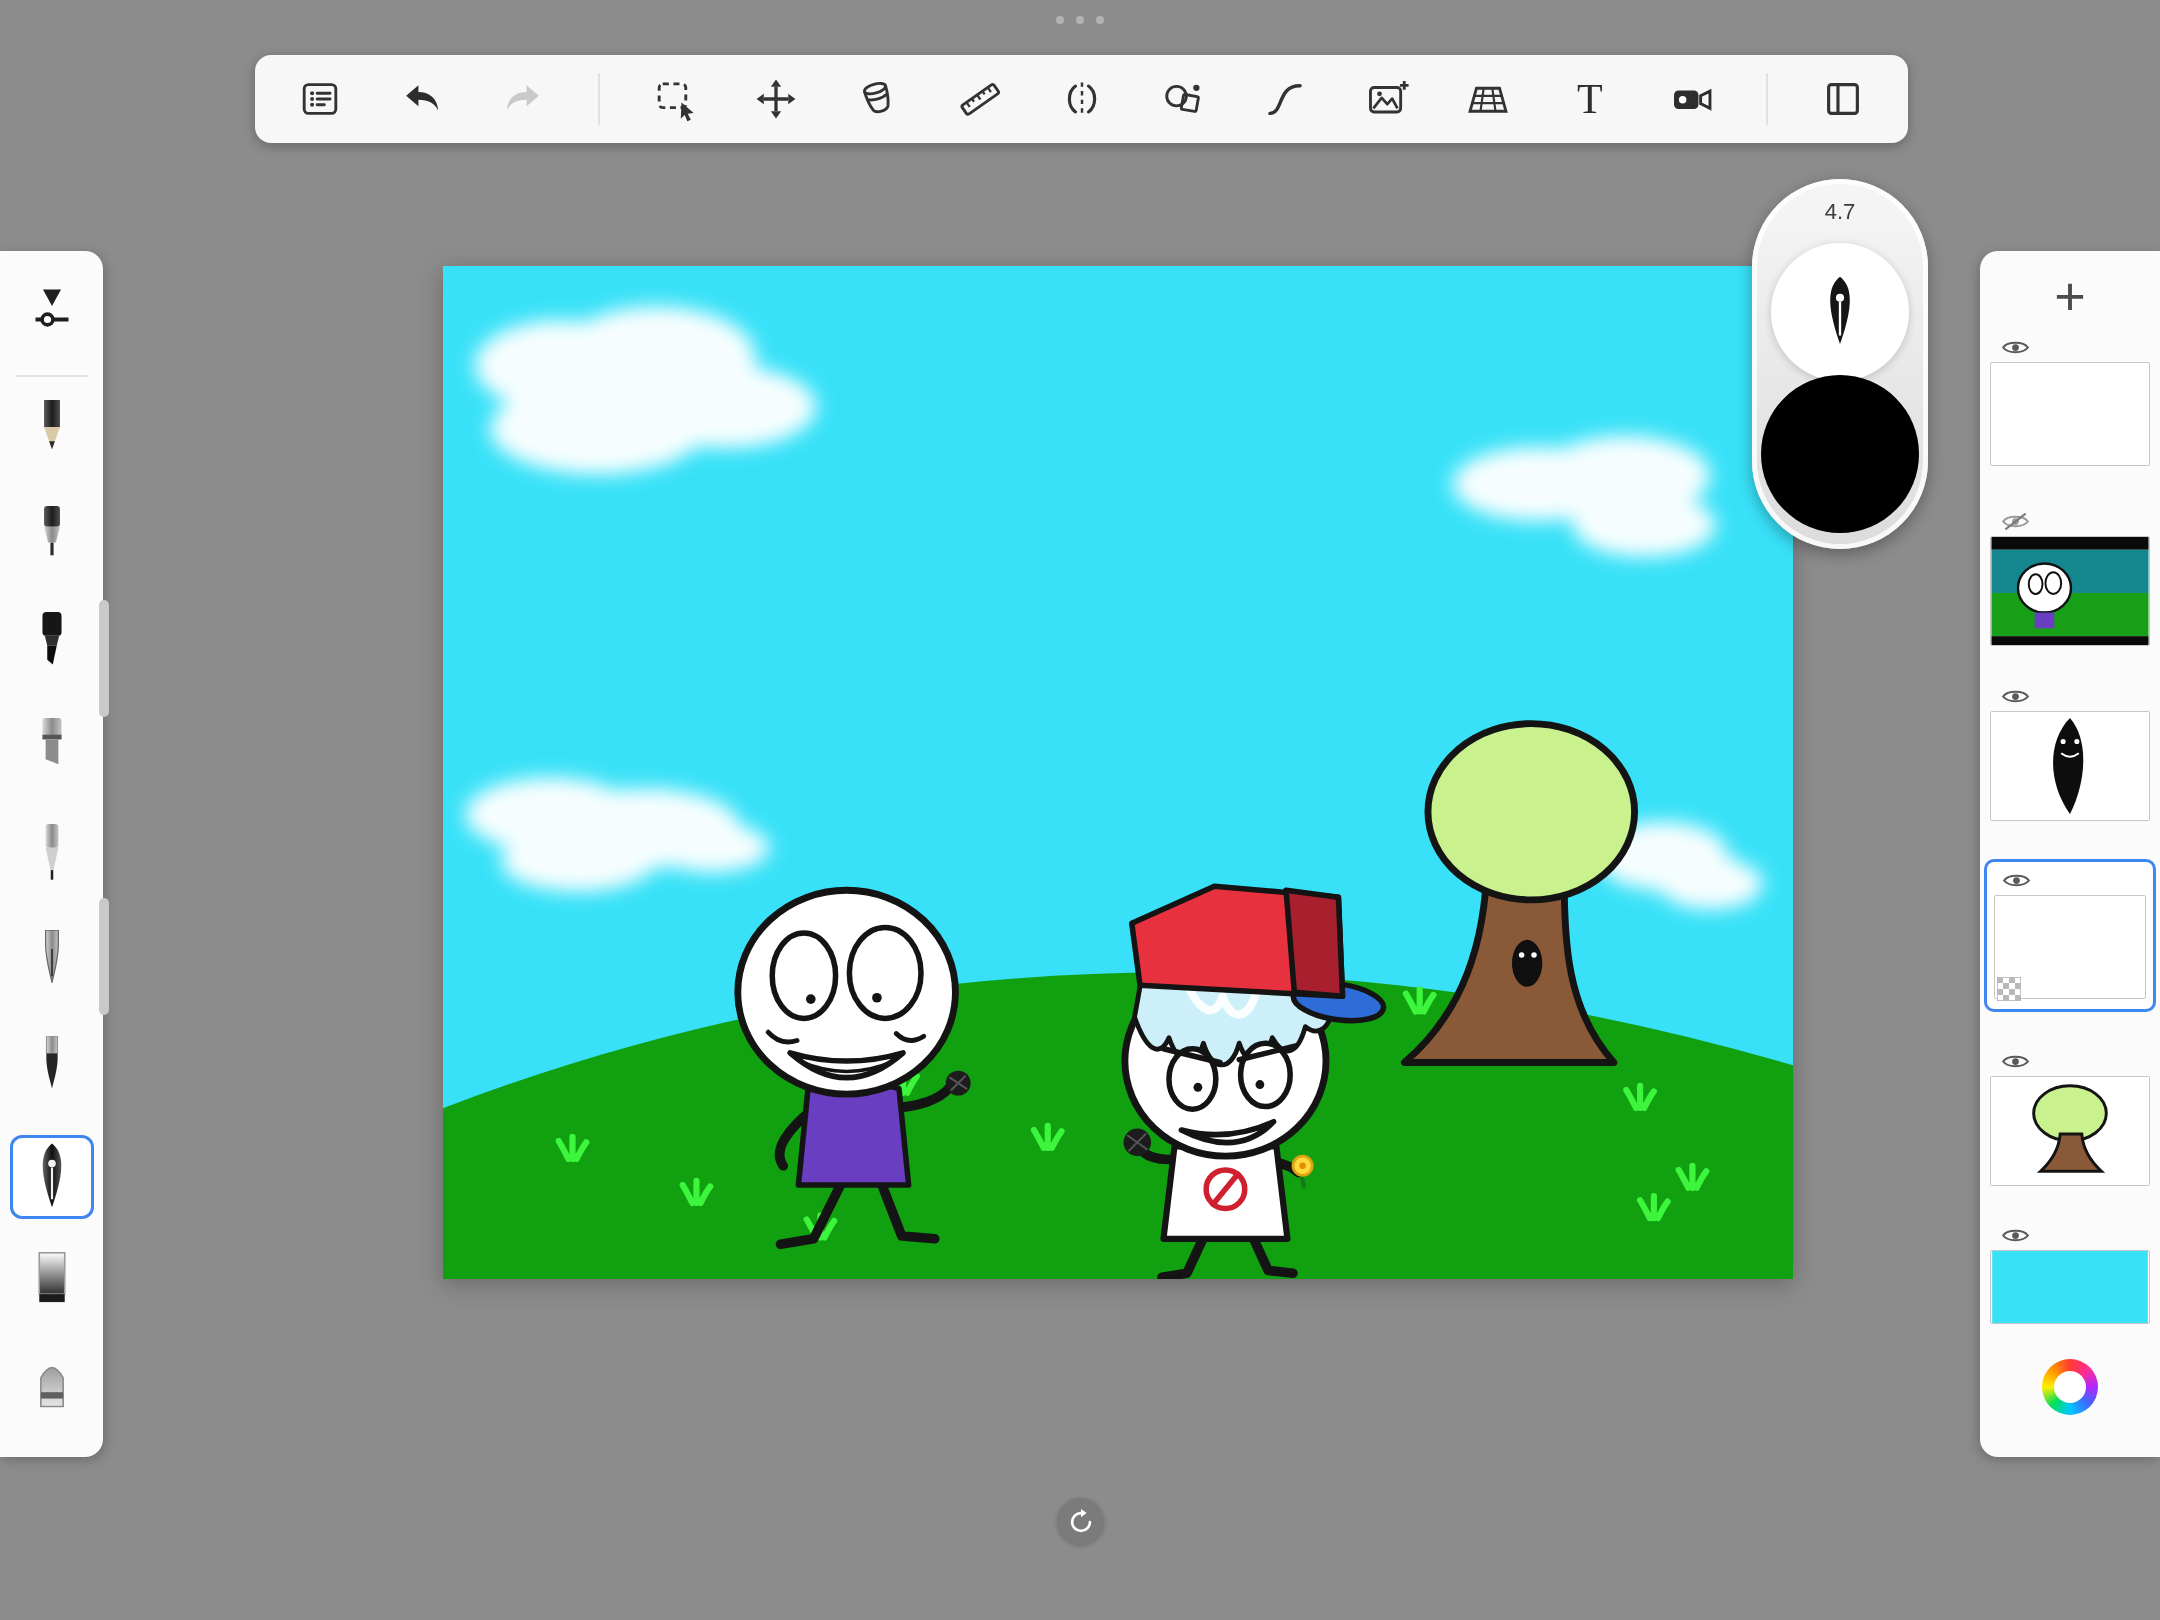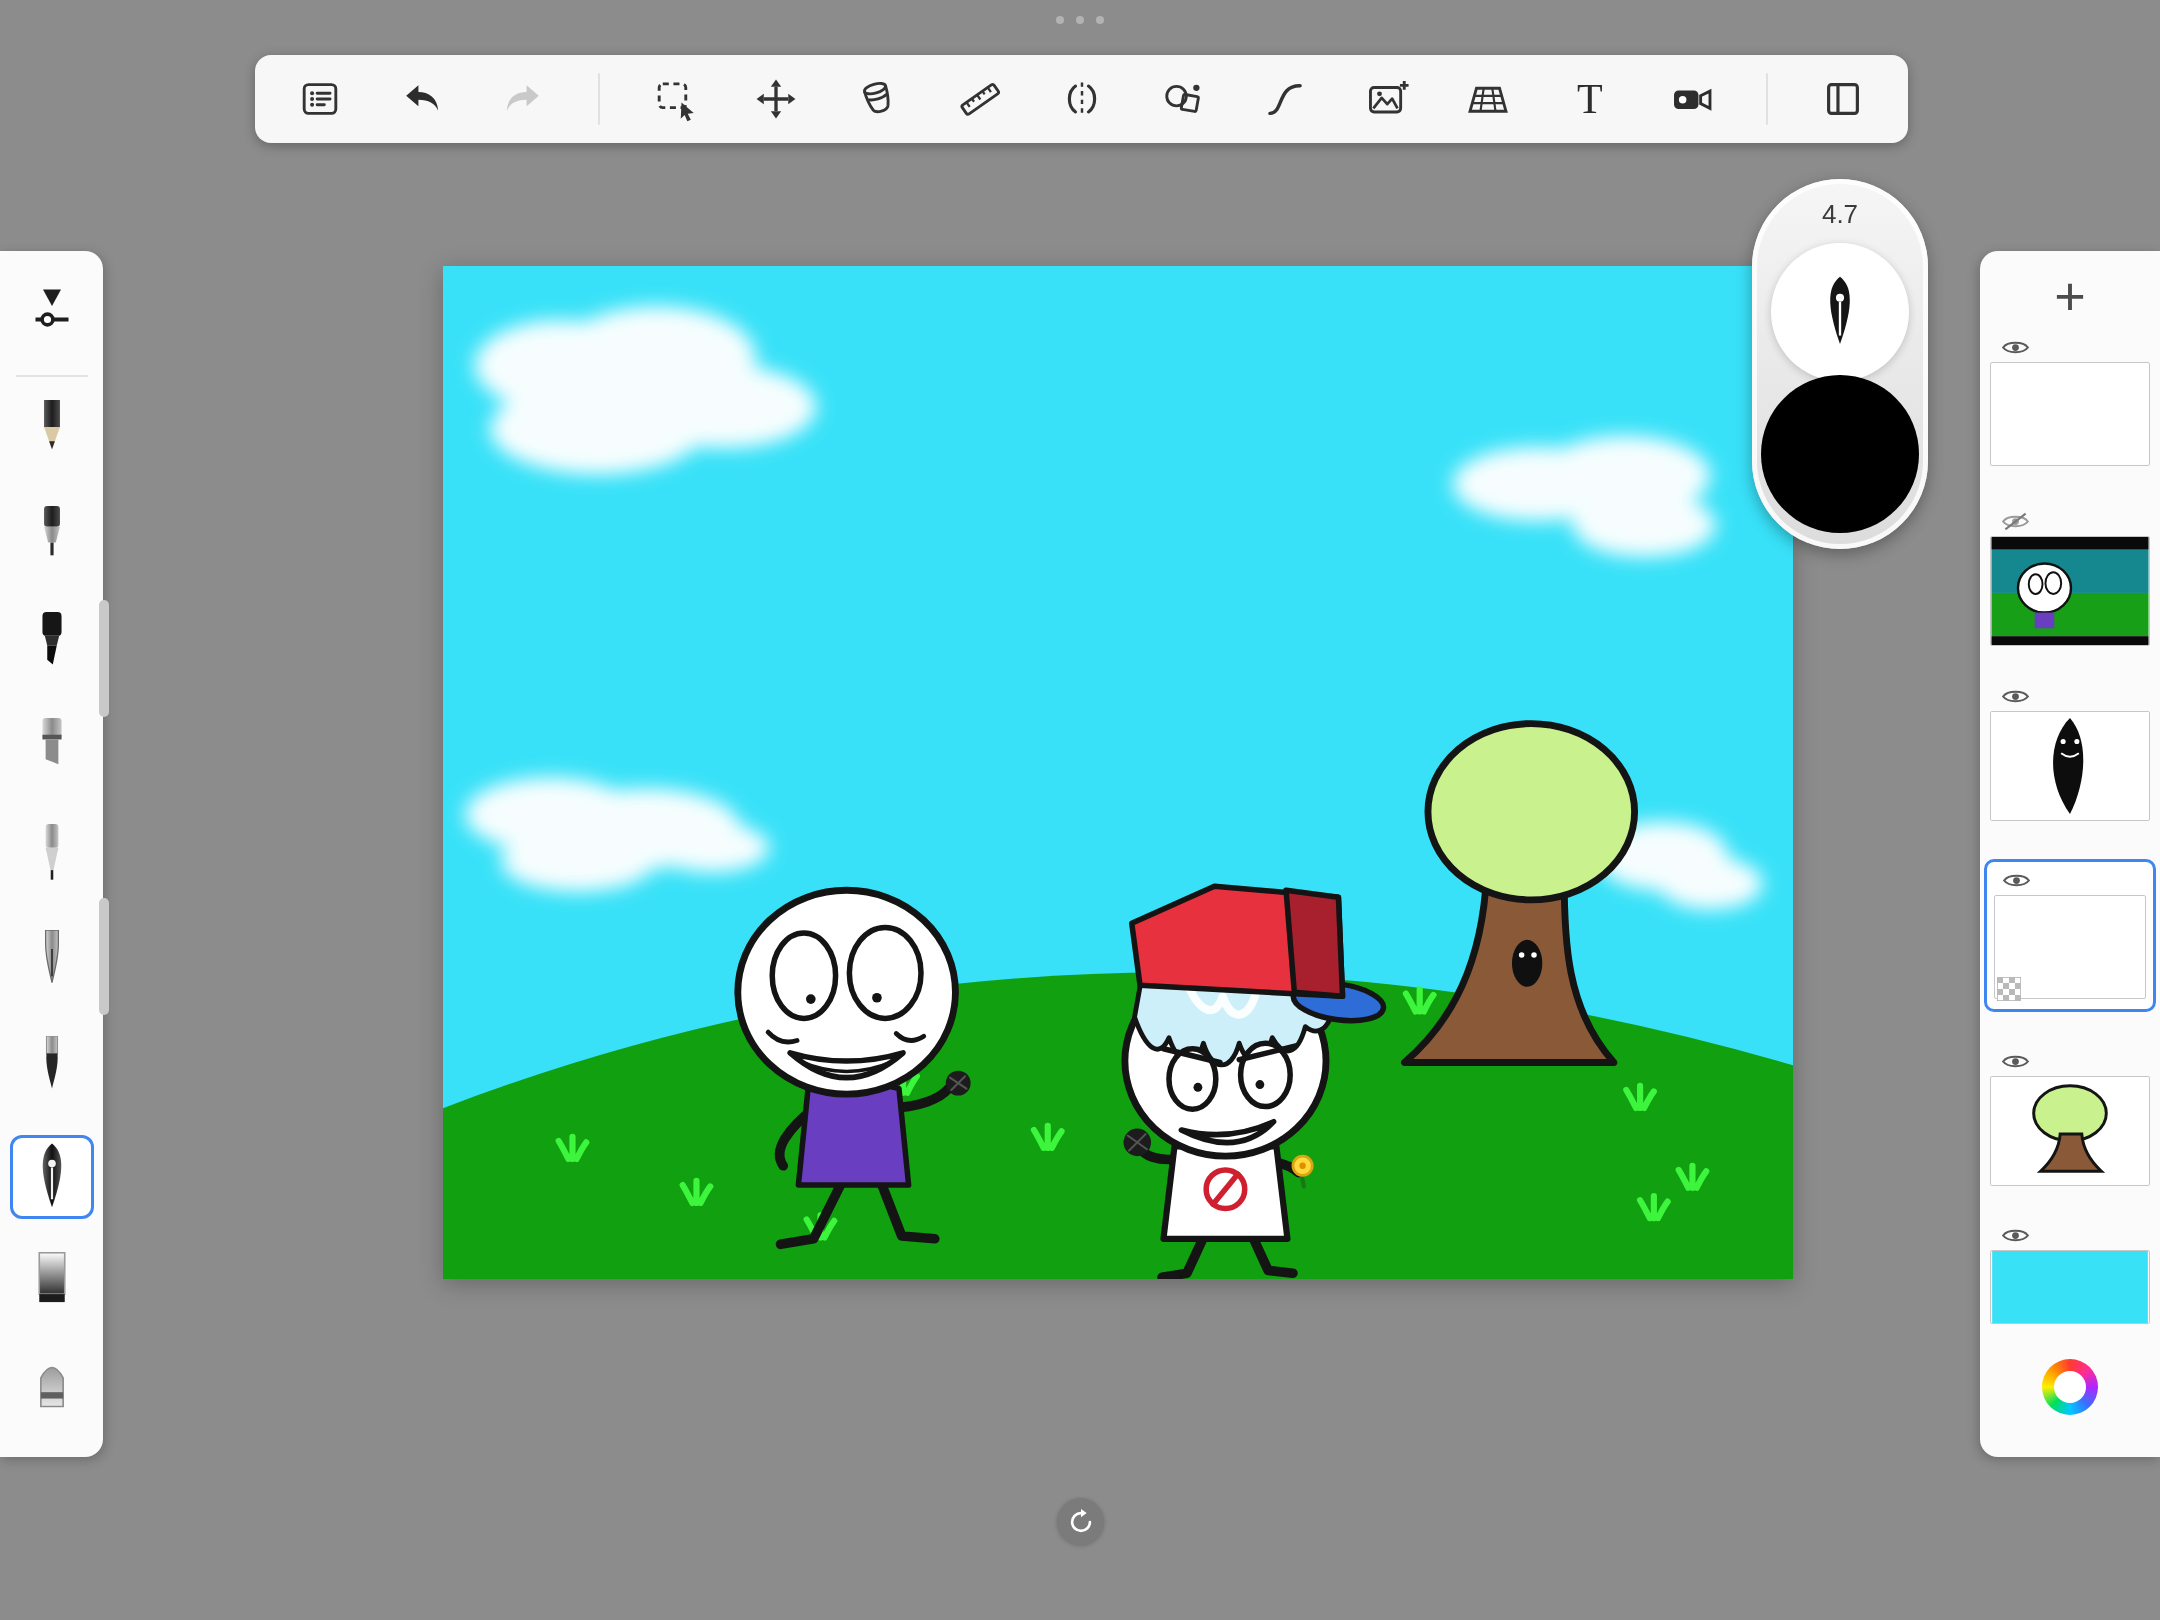--- a/index.html
+++ b/index.html
@@ -36,21 +36,21 @@
 
   
   .canvas{position:absolute;left:443px;top:266px;width:1350px;height:1013px;
     background:#38e1f8;box-shadow:0 5px 22px rgba(0,0,0,.25);cursor:crosshair}
   .canvas svg{display:block;width:100%;height:100%}
 
   
   .sizer{position:absolute;left:1752px;top:179px;width:176px;height:370px;border-radius:92px;
     background:linear-gradient(180deg,#f6f6f6,#dcdcdc);
     box-shadow:0 5px 16px rgba(0,0,0,.32), inset 0 0 0 5px rgba(255,255,255,.8)}
-  .sizelabel{position:absolute;top:20px;width:100%;text-align:center;font-size:26px;color:#3b3b3b}
+  .sizelabel{position:absolute;top:20px;width:100%;text-align:center;font-size:22px;color:#3b3b3b}
   .nibcircle{position:absolute;left:50%;top:64px;transform:translateX(-50%);width:138px;height:138px;
     border-radius:50%;background:#fff;box-shadow:0 2px 9px rgba(0,0,0,.18);
     display:flex;align-items:center;justify-content:center;cursor:pointer}
   .swatch{position:absolute;left:50%;top:196px;transform:translateX(-50%);width:158px;height:158px;
     border-radius:50%;background:#000;cursor:pointer}
 
   
   .layerspanel{position:absolute;left:1980px;top:251px;width:180px;height:1206px;
     background:#fbfbfb;border-radius:18px 0 0 18px;box-shadow:-2px 3px 12px rgba(0,0,0,.22)}
   .addbtn{position:absolute;top:18px;left:50%;transform:translateX(-50%);border:0;background:none;

